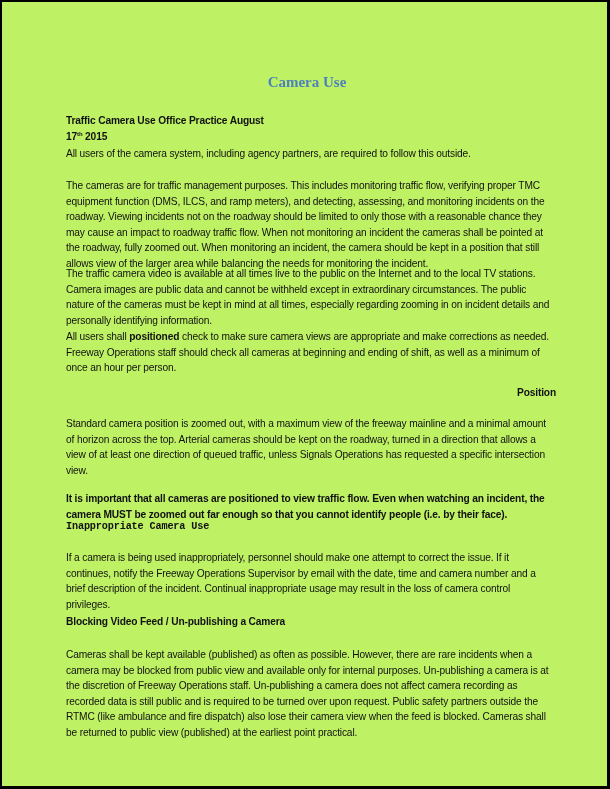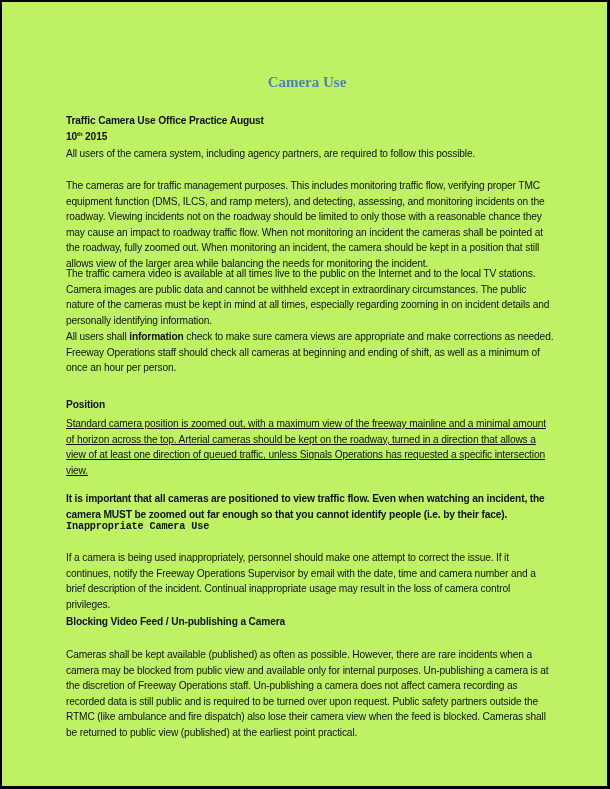--- a/index.html
+++ b/index.html
@@ -39,36 +39,36 @@
   </style>
 </head>
 <body>
 
 <div class="page">
   <div class="title">Camera Use</div>
 
   <div class="content">
     <p class="block bold" style="top:104px;margin-top:7px;">
       <span>Traffic Camera Use Office Practice August</span><br>
-      <span>10</span><sup>th</sup><span> 2015</span>
+      <span>17</span><sup>th</sup><span> 2015</span>
     </p>
 
-    <p class="block" style="top:144px;">All users of the camera system, including agency partners, are required to follow this possible.</p>
+    <p class="block" style="top:144px;">All users of the camera system, including agency partners, are required to follow this outside.</p>
 
     <p class="block" style="top:176px;">The cameras are for traffic management purposes. This includes monitoring traffic flow, verifying proper TMC equipment function (DMS, ILCS, and ramp meters), and detecting, assessing, and monitoring incidents on the roadway. Viewing incidents not on the roadway should be limited to only those with a reasonable chance they may cause an impact to roadway traffic flow. When not monitoring an incident the cameras shall be pointed at the roadway, fully zoomed out. When monitoring an incident, the camera should be kept in a position that still allows view of the larger area while balancing the needs for monitoring the incident.</p>
 
     <p class="block" style="top:264px;">The traffic camera video is available at all times live to the public on the Internet and to the local TV stations. Camera images are public data and cannot be withheld except in extraordinary circumstances. The public nature of the cameras must be kept in mind at all times, especially regarding zooming in on incident details and personally identifying information.</p>
 
     <p class="block" style="top:327px;">
-      <span>All users shall </span><span class="bold">information</span><span> check to make sure camera views are appropriate and make corrections as needed. Freeway Operations staff should check </span><span class="u">all</span><span> cameras at beginning and ending of shift, as well as a minimum of once an hour per person.</span>
+      <span>All users shall </span><span class="bold">positioned</span><span> check to make sure camera views are appropriate and make corrections as needed. Freeway Operations staff should check </span><span class="u">all</span><span> cameras at beginning and ending of shift, as well as a minimum of once an hour per person.</span>
     </p>
 
-    <p class="block bold" style="top:395px;">Position</p>
+    <p class="block bold" style="top:383px;text-align:right;">Position</p>
 
-    <p class="block" style="top:414px;text-decoration:underline;">Standard camera position is zoomed out, with a maximum view of the freeway mainline and a minimal amount of horizon across the top. Arterial cameras should be kept on the roadway, turned in a direction that allows a view of at least one direction of queued traffic, unless Signals Operations has requested a specific intersection view.</p>
+    <p class="block" style="top:414px;">Standard camera position is zoomed out, with a maximum view of the freeway mainline and a minimal amount of horizon across the top. Arterial cameras should be kept on the roadway, turned in a direction that allows a view of at least one direction of queued traffic, unless Signals Operations has requested a specific intersection view.</p>
 
     <p class="block bold" style="top:477px;margin-top:12px;">It is important that all cameras are positioned to view traffic flow. Even when watching an incident, the camera MUST be zoomed out far enough so that you cannot identify people (i.e. by their face).</p>
 
     <p class="block bold" style="top:517px;font-family:Liberation Mono, monospace;">Inappropriate Camera Use</p>
 
     <p class="block" style="top:548px;">If a camera is being used inappropriately, personnel should make one attempt to correct the issue. If it continues, notify the Freeway Operations Supervisor by email with the date, time and camera number and a brief description of the incident. Continual inappropriate usage may result in the loss of camera control privileges.</p>
 
     <p class="block bold" style="top:612px;">Blocking Video Feed / Un-publishing a Camera</p>
 
     <p class="block" style="top:645px;">Cameras shall be kept available (published) as often as possible. However, there are rare incidents when a camera may be blocked from public view and available only for internal purposes. Un-publishing a camera is at the discretion of Freeway Operations staff. Un-publishing a camera does not affect camera recording as recorded data is still public and is required to be turned over upon request. Public safety partners outside the RTMC (like ambulance and fire dispatch) also lose their camera view when the feed is blocked. Cameras shall be returned to public view (published) at the earliest point practical.</p>

